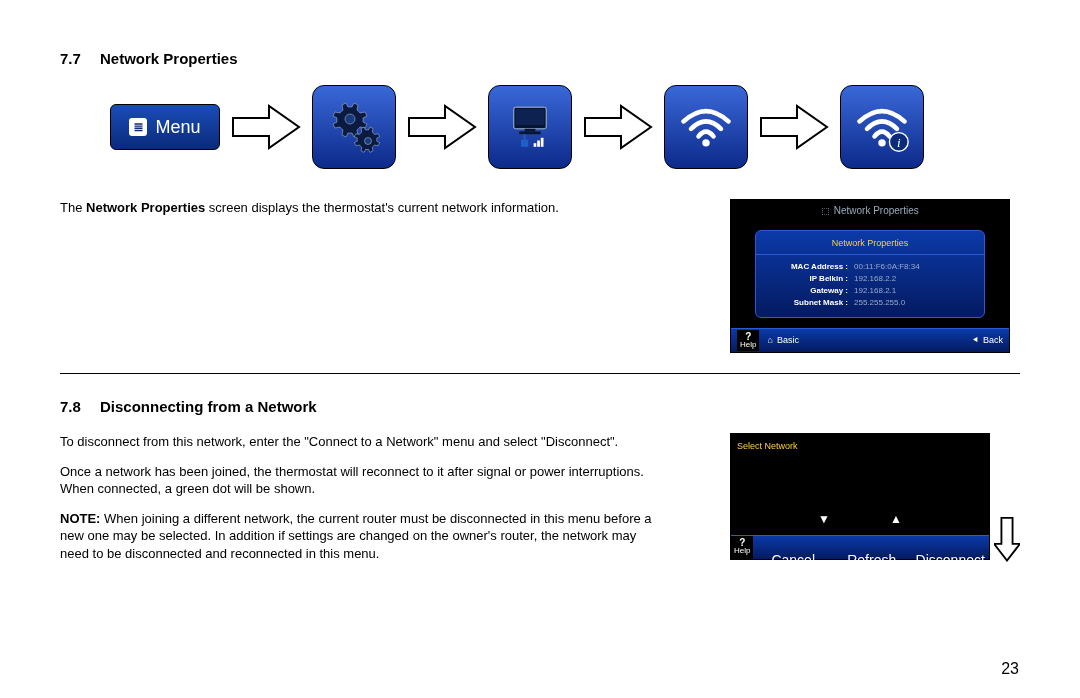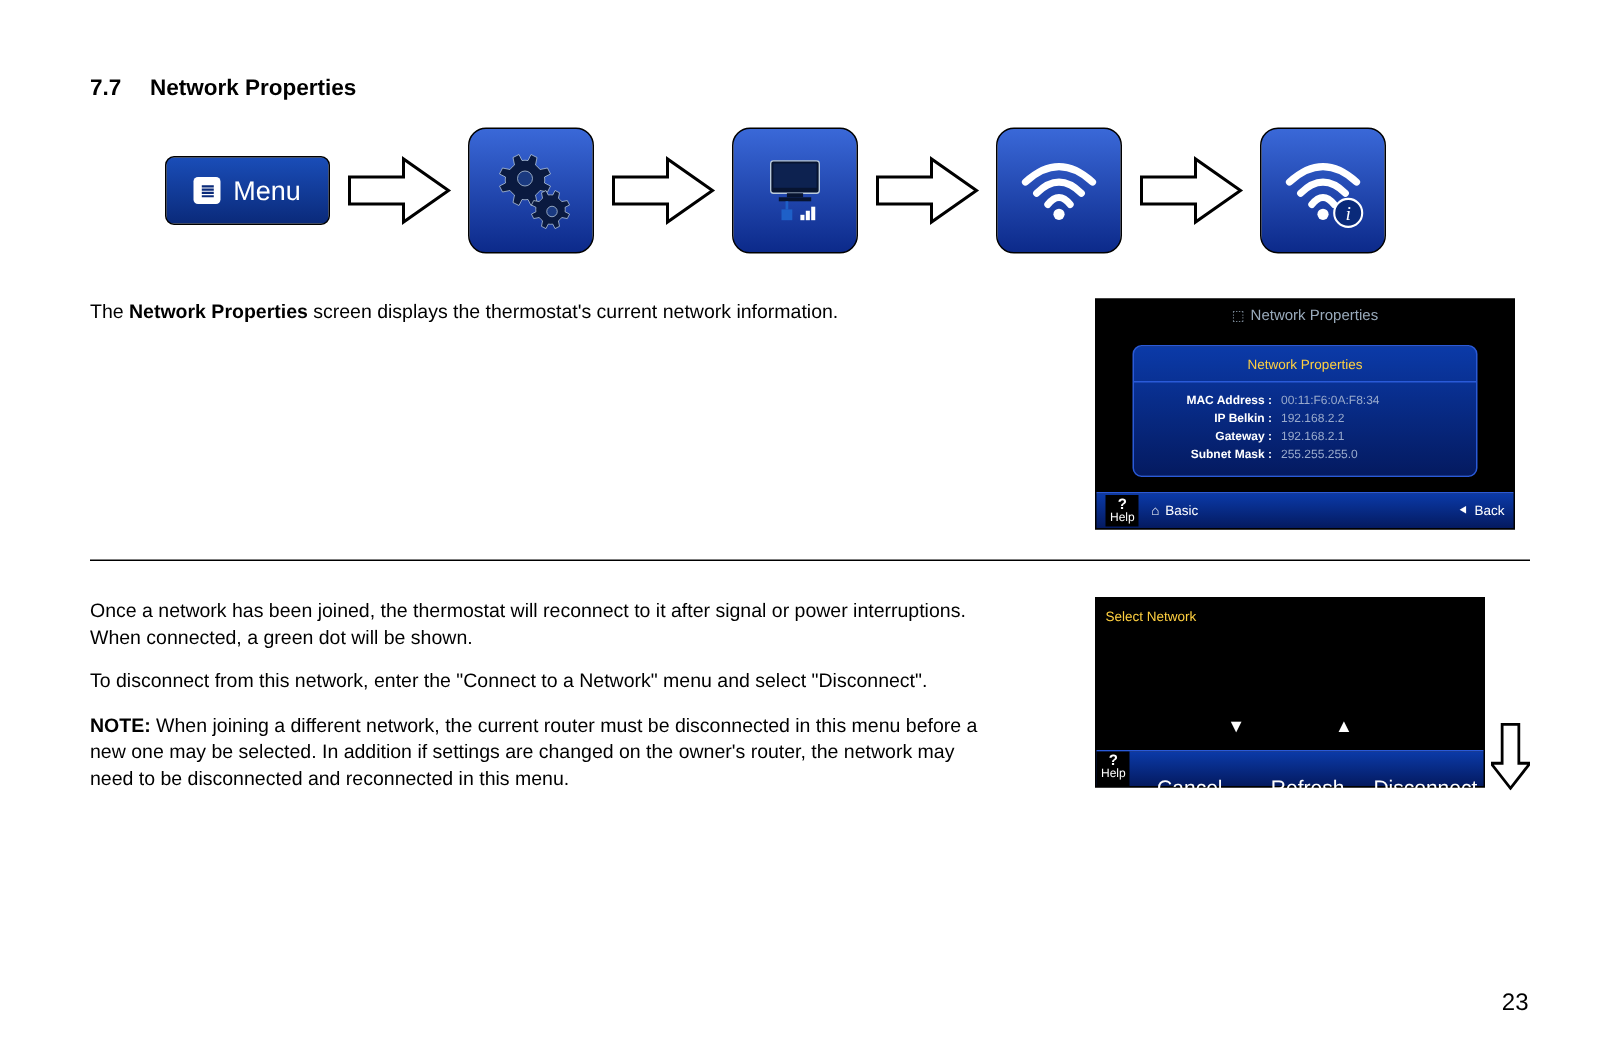--- a/index.html
+++ b/index.html
@@ -220,25 +220,29 @@
               <span>Back</span>
             </div>
           </div>
         </div>
       </div>
     </div>
   </div>
 
   <hr class="hr">
 
+  <div class="section-row">
+    <div class="sec-num">7.8</div>
+    <div class="sec-title">Disconnecting from a Network</div>
+  </div>
 
   <div class="two-col">
     <div class="left-col">
+      <p class="body-text">To disconnect from this network, enter the "Connect to a Network" menu and select "Disconnect".</p>
       <p class="body-text">Once a network has been joined, the thermostat will reconnect to it after signal or power interruptions. When connected, a green dot will be shown.</p>
-      <p class="body-text">To disconnect from this network, enter the "Connect to a Network" menu and select "Disconnect".</p>
       <p class="body-text">
         <b>NOTE:</b><span> When joining a different network, the current router must be disconnected in this menu before a new one may be selected. In addition if settings are changed on the owner's router, the network may need to be disconnected and reconnected in this menu.</span>
       </p>
     </div>
     <div class="right-col">
       <div class="disc-arrow-wrap">
         <div class="screenshot">
           <div class="ss2-body">
             <div class="ss2-title">Select Network</div>
             <div style="height:54px;"></div>

